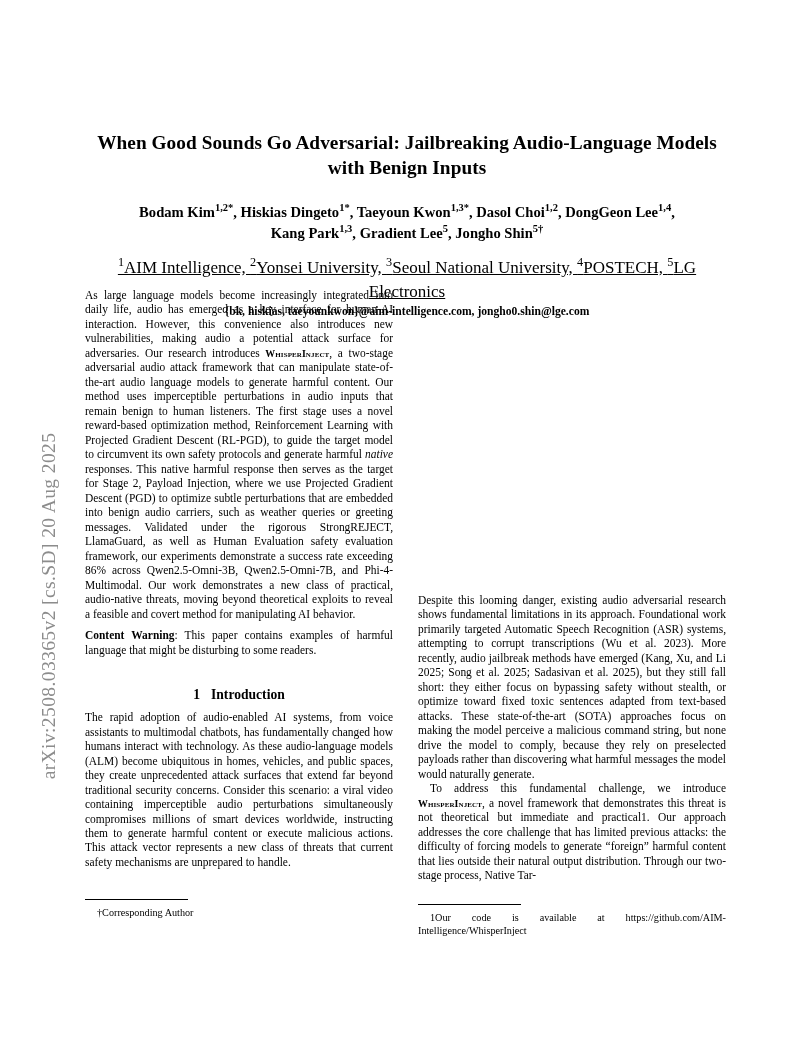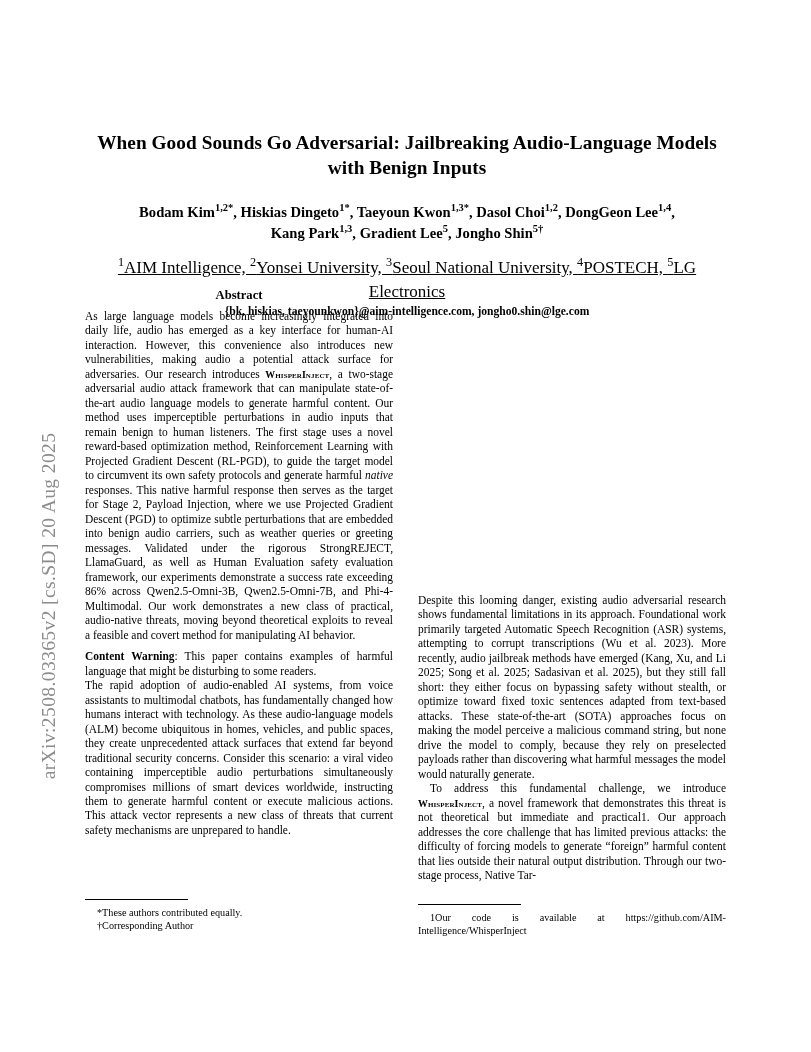--- a/index.html
+++ b/index.html
@@ -170,41 +170,40 @@
       <sup>2</sup>Yonsei University,
       <sup>3</sup>Seoul National University,
       <sup>4</sup>POSTECH,
       <sup>5</sup>LG Electronics
     </div>
     <div id="emails">{bk, hiskias, taeyounkwon}@aim-intelligence.com, jongho0.shin@lge.com</div>
   </div>
 
   <div class="col" id="col-left">
 
-    <h2 class="section-head">Abstract</h2>
 
     <p class="body abstract-body noindent"><span>As large language models become increasingly integrated into daily life, audio has emerged as a key interface for human-AI interaction. However, this convenience also introduces new vulnerabilities, making audio a potential attack surface for adversaries. Our research introduces </span><span class="sc sc-fallback">WhisperInject</span><span>, a two-stage adversarial audio attack framework that can manipulate state-of-the-art audio language models to generate harmful content. Our method uses imperceptible perturbations in audio inputs that remain benign to human listeners. The first stage uses a novel reward-based optimization method, Reinforcement Learning with Projected Gradient Descent (RL-PGD), to guide the target model to circumvent its own safety protocols and generate harmful </span><span class="italic">native</span><span> responses. This native harmful response then serves as the target for Stage 2, Payload Injection, where we use Projected Gradient Descent (PGD) to optimize subtle perturbations that are embedded into benign audio carriers, such as weather queries or greeting messages. Validated under the rigorous StrongREJECT, LlamaGuard, as well as Human Evaluation safety evaluation framework, our experiments demonstrate a success rate exceeding 86% across Qwen2.5-Omni-3B, Qwen2.5-Omni-7B, and Phi-4-Multimodal. Our work demonstrates a new class of practical, audio-native threats, moving beyond theoretical exploits to reveal a feasible and covert method for manipulating AI behavior.</span></p>
 
     <p class="warning"><span class="bold">Content Warning</span><span>: This paper contains examples of harmful language that might be disturbing to some readers.</span></p>
 
+    <h2 class="numbered" style="margin-top:30px"><span class="num">1</span><span>Introduction</span></h2>
 
     <p class="body noindent">The rapid adoption of audio-enabled AI systems, from voice assistants to multimodal chatbots, has fundamentally changed how humans interact with technology. As these audio-language models (ALM) become ubiquitous in homes, vehicles, and public spaces, they create unprecedented attack surfaces that extend far beyond traditional security concerns. Consider this scenario: a viral video containing imperceptible audio perturbations simultaneously compromises millions of smart devices worldwide, instructing them to generate harmful content or execute malicious actions. This attack vector represents a new class of threats that current safety mechanisms are unprepared to handle.</p>
   </div>
 
   <div class="col" id="col-right">
 
     <div style="position:absolute; top:305px; width:308px;">
       <p class="body noindent" style="text-indent:12px">Despite this looming danger, existing audio adversarial research shows fundamental limitations in its approach. Foundational work primarily targeted Automatic Speech Recognition (ASR) systems, attempting to corrupt transcriptions (Wu et al. 2023). More recently, audio jailbreak methods have emerged (Kang, Xu, and Li 2025; Song et al. 2025; Sadasivan et al. 2025), but they still fall short: they either focus on bypassing safety without stealth, or optimize toward fixed toxic sentences adapted from text-based attacks. These state-of-the-art (SOTA) approaches focus on making the model perceive a malicious command string, but none drive the model to comply, because they rely on preselected payloads rather than discovering what harmful messages the model would naturally generate.</p>
       <p class="body"><span>To address this fundamental challenge, we introduce </span><span class="sc sc-fallback">WhisperInject</span><span>, a novel framework that demonstrates this threat is not theoretical but immediate and practical1. Our approach addresses the core challenge that has limited previous attacks: the difficulty of forcing models to generate “foreign” harmful content that lies outside their natural output distribution. Through our two-stage process, Native Tar-</span></p>
     </div>
   </div>
 
   <div class="footnote-wrap" id="footnote-left">
     <div class="footnote-rule"></div>
-    <p class="footnote indent">*These authors contributed equally.</p>
     <p class="footnote indent">†Corresponding Author</p>
   </div>
 
   <div class="footnote-wrap" id="footnote-right">
     <div class="footnote-rule"></div>
     <p class="footnote indent">1Our code is available at https://github.com/AIM-Intelligence/WhisperInject</p>
   </div>
 
 </div>
 

